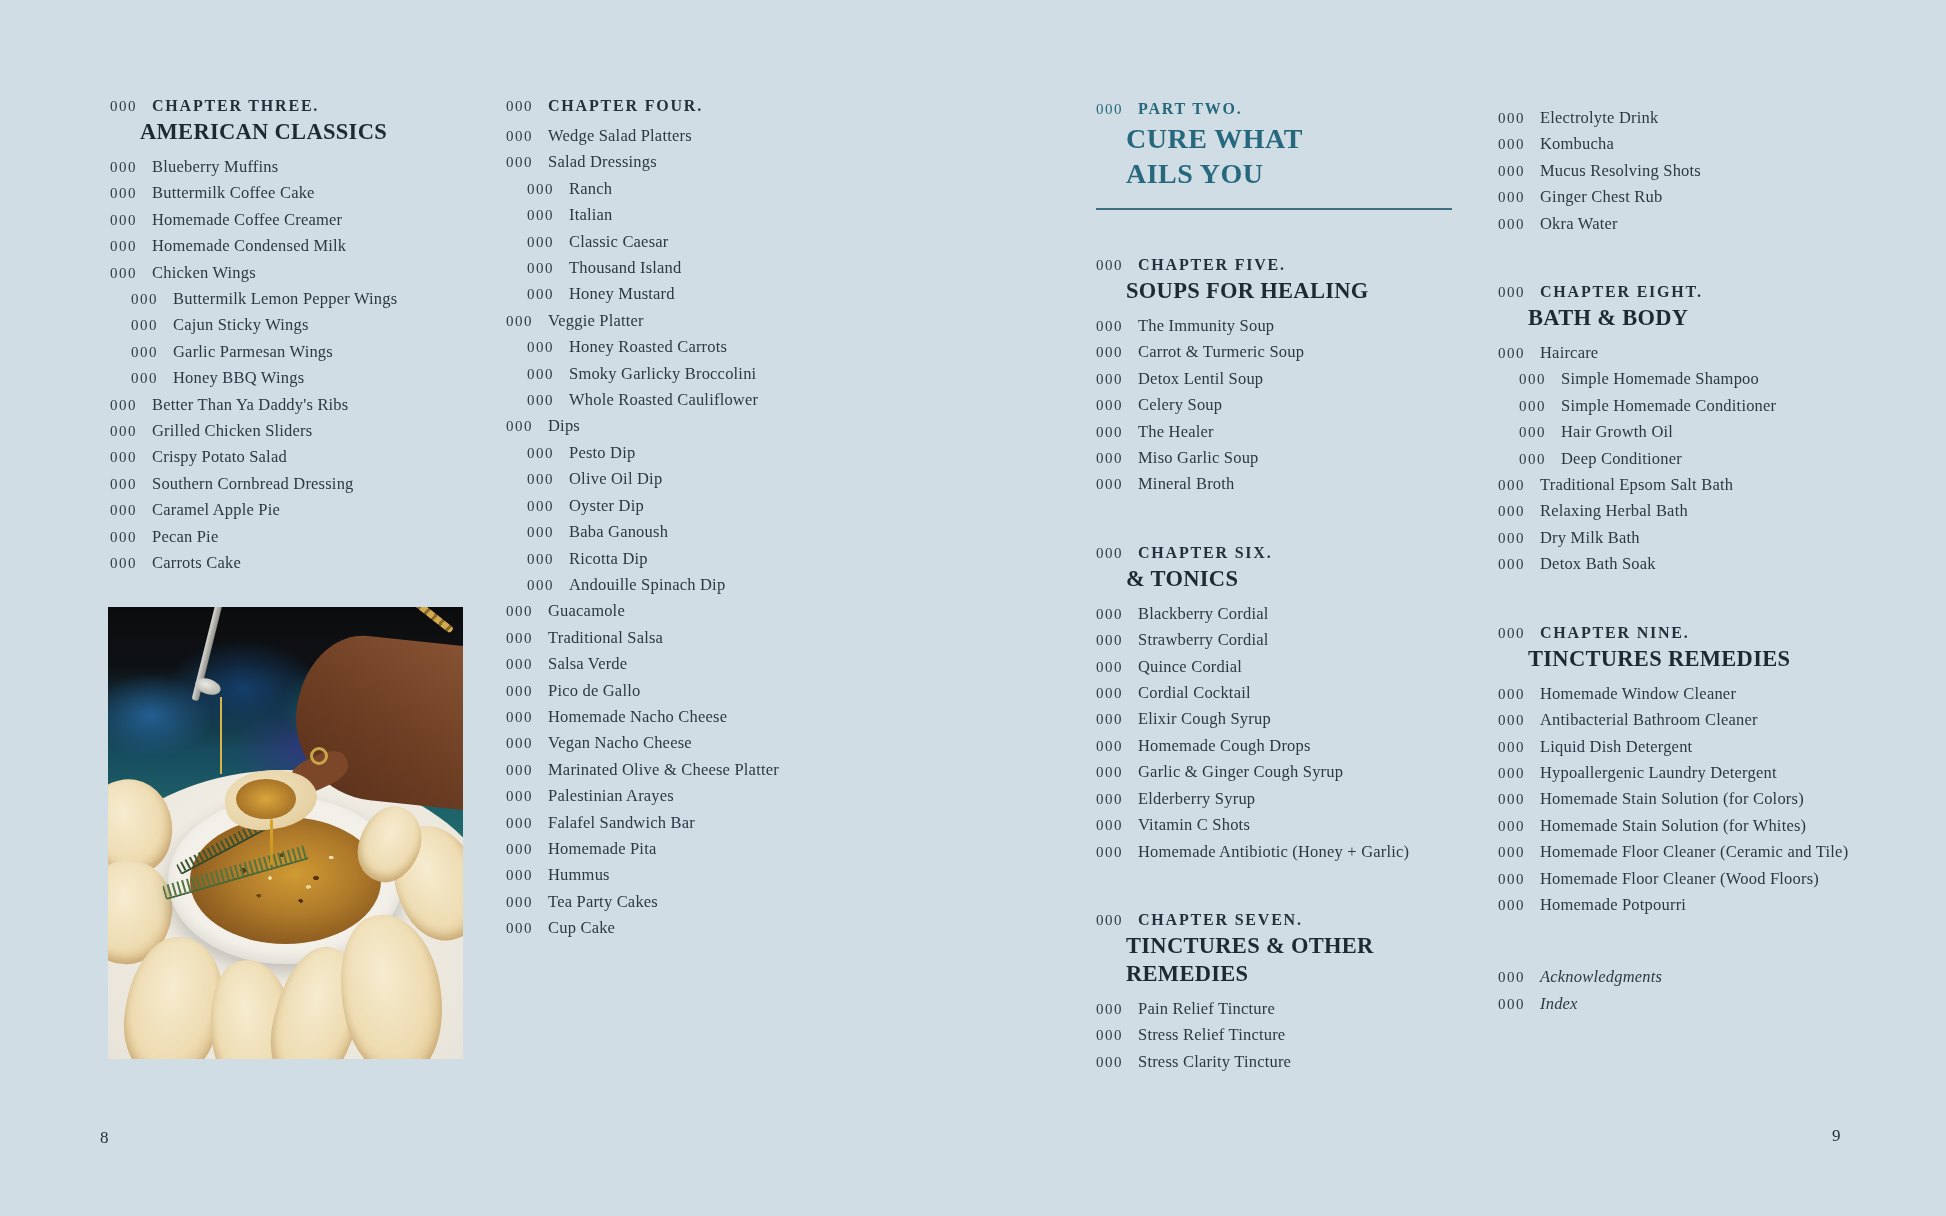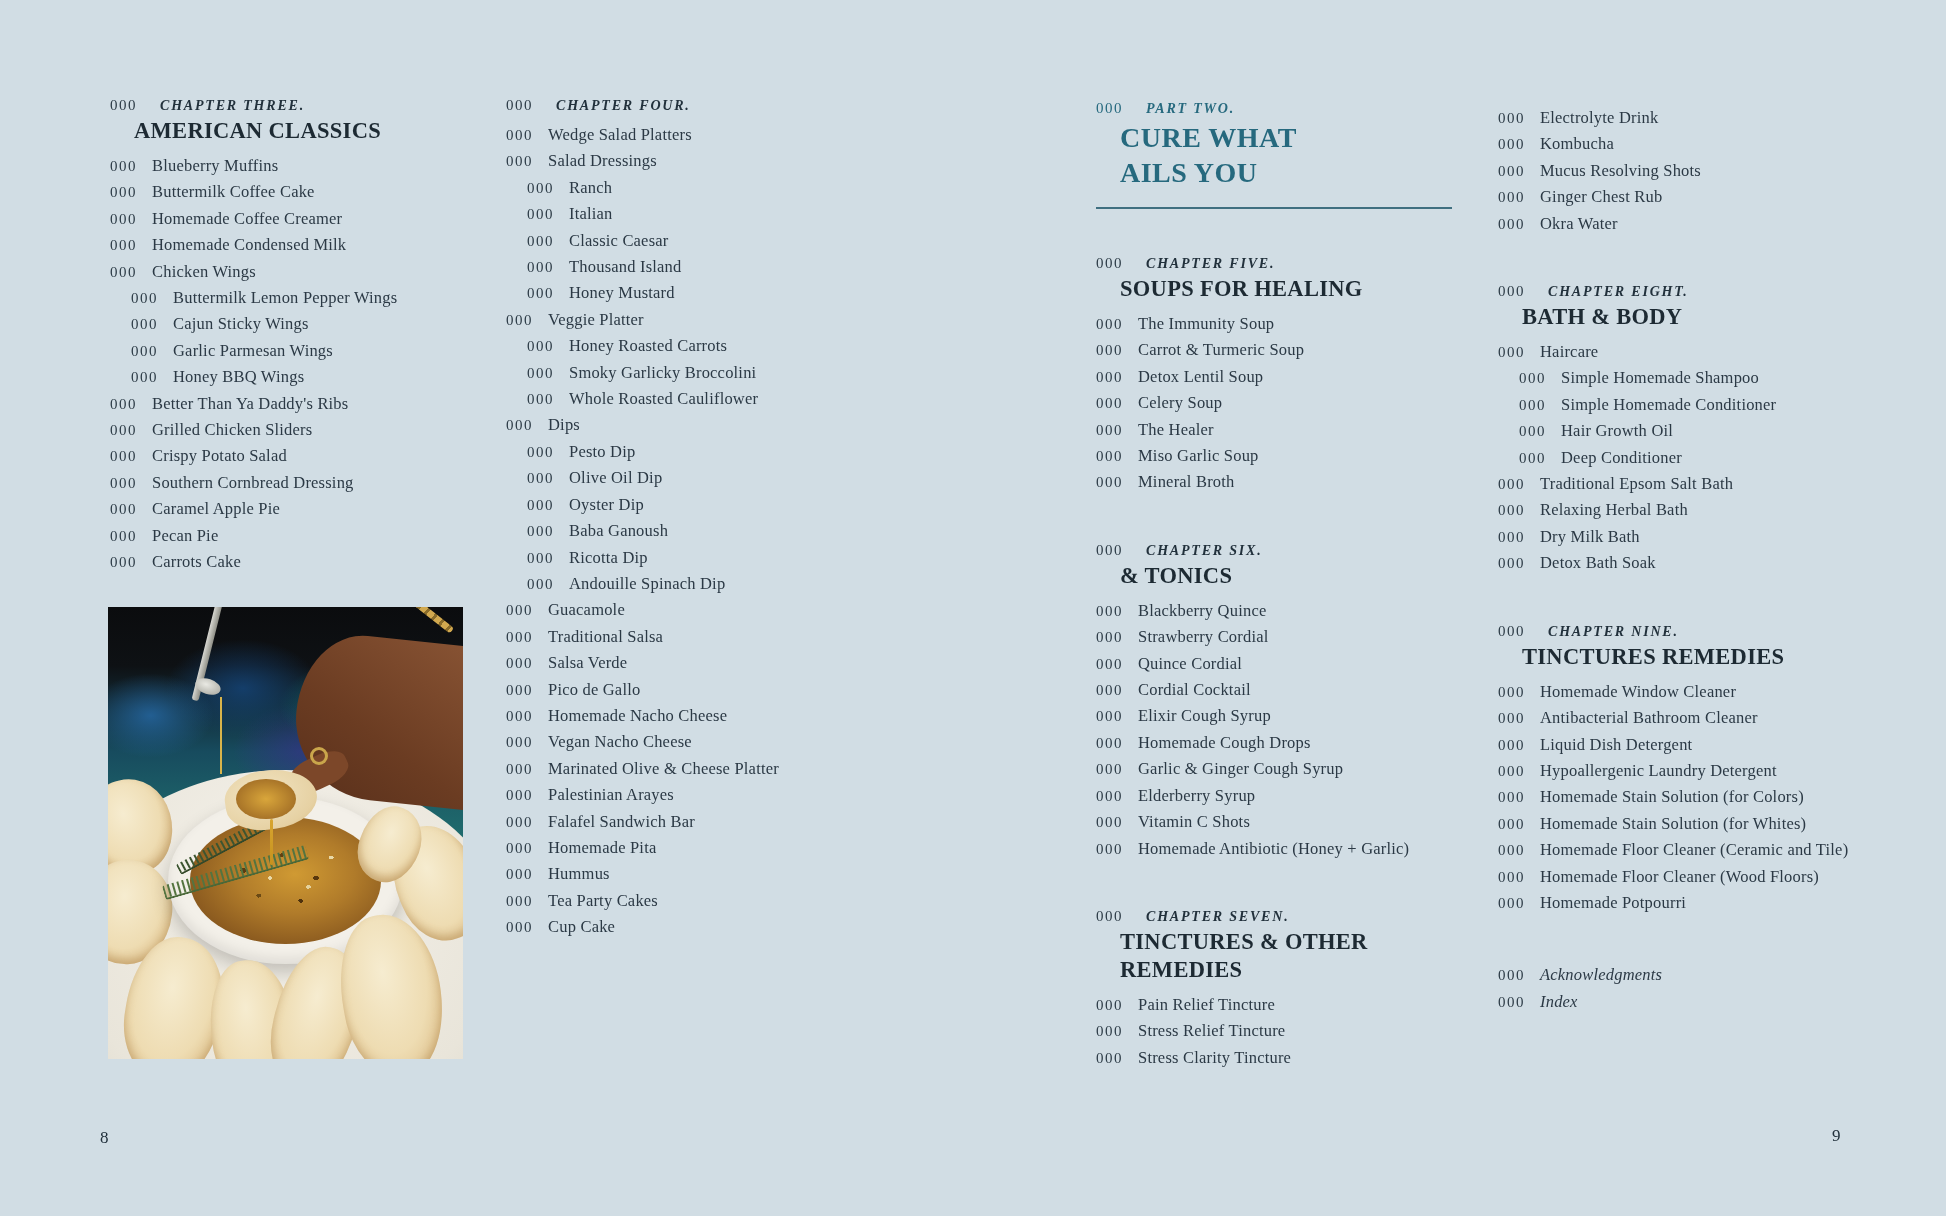--- a/index.html
+++ b/index.html
@@ -12,23 +12,23 @@
   .toc-col{position:absolute;top:97px;}
   #col0{left:110px;width:392px;}
   #col1{left:506px;width:424px;}
   #col2{left:1096px;top:100px;width:424px;}
   #col3{left:1498px;width:444px;}
 
   .block + .block{margin-top:46px;}
 
   .kicker-row{display:flex;align-items:baseline;color:#22313c;}
   .kicker-row .num{flex:0 0 30px;width:30px;font-size:15px;letter-spacing:1.5px;color:#2e3d48;}
-  .kicker{margin-left:20px;font-size:14px;font-weight:bold;letter-spacing:1.8px;font-style:italic;}
-
-  .title{margin-left:24px;margin-top:3px;font-weight:bold;font-size:22.5px;line-height:28px;
+  .kicker{margin-left:12px;font-size:16px;font-weight:bold;letter-spacing:1.8px;}
+
+  .title{margin-left:30px;margin-top:3px;font-weight:bold;font-size:22.5px;line-height:28px;
          letter-spacing:0.3px;color:#1d2a33;}
 
   .block.part .kicker-row,.block.part .kicker-row .num,.block.part .title{color:var(--accent,#26697e);}
   .block.part .title{font-size:28px;line-height:35px;letter-spacing:0.5px;font-family:Liberation Serif, serif;}
   .rule{height:2px;background:#3f6f80;margin-top:17px;width:356px;}
 
   .items{margin-top:8px;}
   .row{display:flex;align-items:baseline;line-height:25.4px;font-size:16.5px;}
   .row .num{flex:0 0 30px;width:30px;font-size:15px;letter-spacing:1.5px;color:#2e3d48;}
   .row .label{margin-left:12px;letter-spacing:0.2px;white-space:nowrap;}
@@ -370,21 +370,21 @@
       <div class="kicker-row">
         <span class="num">000</span>
         <span class="kicker">CHAPTER SIX.</span>
       </div>
       <div class="title">
         <div class="title-line">&amp; TONICS</div>
       </div>
       <div class="items">
         <div class="row">
           <span class="num">000</span>
-          <span class="label">Blackberry Quince</span>
+          <span class="label">Blackberry Cordial</span>
         </div>
         <div class="row">
           <span class="num">000</span>
           <span class="label">Strawberry Cordial</span>
         </div>
         <div class="row">
           <span class="num">000</span>
           <span class="label">Quince Cordial</span>
         </div>
         <div class="row">

